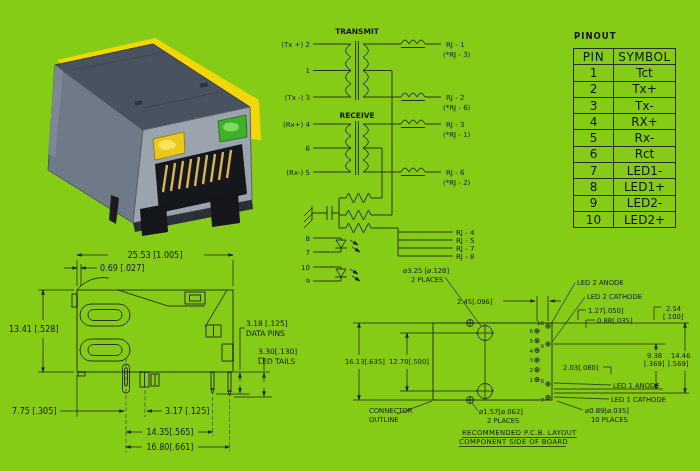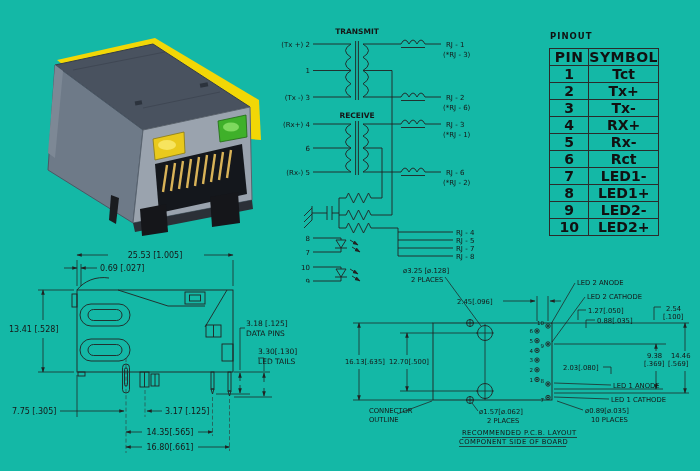--- a/index.html
+++ b/index.html
@@ -1,27 +1,27 @@
 <!DOCTYPE html>
 <html><head>
 <meta charset="utf-8">
 <style>
   html,body{margin:0;padding:0;background:#ffffff;}
-  .canvas{position:relative;width:700px;height:471px;background:#14b8a6;overflow:hidden;
+  .canvas{position:relative;width:700px;height:471px;background:#84cc16;overflow:hidden;
           font-family:"DejaVu Sans",sans-serif;}
   .abs{position:absolute;}
   svg text{fill:#161616;font-family:"DejaVu Sans",sans-serif;}
   svg .ln{stroke:#222222;stroke-width:0.9;fill:none;}
   svg .dim{stroke:#222222;stroke-width:0.75;fill:none;}
   svg .dash{stroke:#333333;stroke-width:0.6;fill:none;stroke-dasharray:4,2.2;}
-  .pinout{left:549px;top:31px;width:110px;}
+  .pinout{left:573px;top:31px;width:110px;}
   .pinout-title{font-size:8.5px;letter-spacing:1px;color:#111;margin:0 0 7px 1px;font-weight:bold;}
   table.pt{border-collapse:collapse;border:1.4px solid #2b2b2b;}
-  table.pt th,table.pt td{border:1px solid #2b2b2b;font-size:14px;color:#111;
-      text-align:center;padding:0;height:15.3px;font-weight:bold;}
+  table.pt th,table.pt td{border:1px solid #2b2b2b;font-size:12px;color:#111;
+      text-align:center;padding:0;height:15.3px;font-weight:normal;}
   table.pt th{letter-spacing:.5px;}
   table.pt .c-pin{width:39px;}
   table.pt .c-sym{width:61px;margin-top:8px;}
 </style>
 </head>
 <body>
 
 <div class="canvas">
 
   <svg class="abs" style="left:15px;top:8px" width="250" height="230" viewBox="0 0 250 230">

